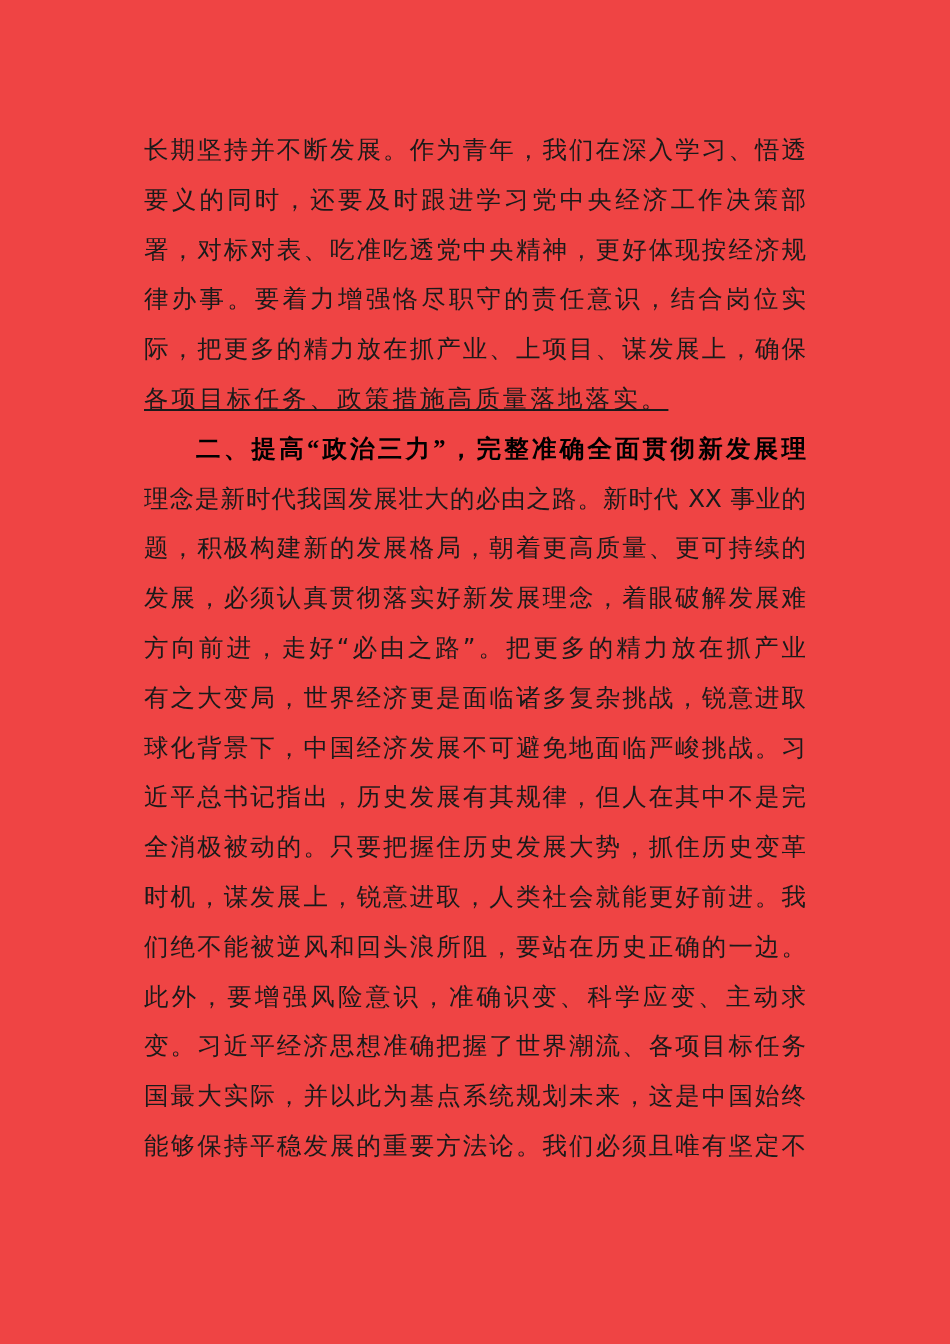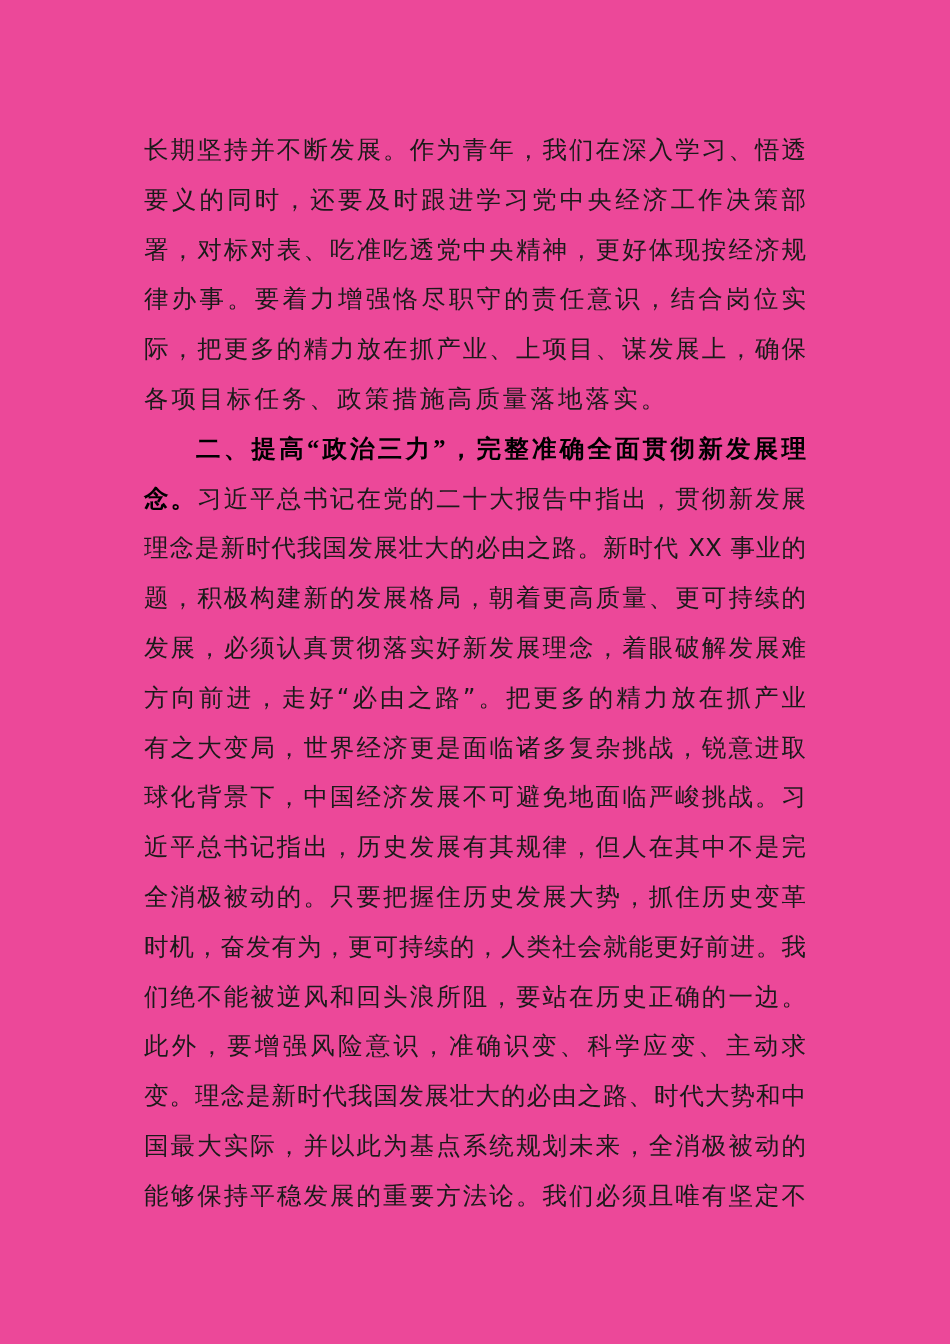--- a/index.html
+++ b/index.html
@@ -12,21 +12,21 @@
       height: 1344px;
       position: relative;
       overflow: hidden;
     }
     .page {
       position: absolute;
       left: 0;
       top: 0;
       width: 950px;
       height: 1344px;
-      background: #ec4899;
+      background: #ef4444;
     }
     .text-block {
       position: absolute;
       left: 144px;
       top: 125px;
       width: 662px;
       font-family: "DejaVu Sans", "Liberation Sans", sans-serif;
       font-size: 24.5px;
       line-height: 49.8px;
       color: #1a1a1a;
@@ -35,20 +35,21 @@
       display: block;
       height: 49.8px;
       white-space: nowrap;
       text-align: justify;
       text-align-last: justify;
       letter-spacing: 0;
     }
     .line.last {
       text-align-last: left;
       letter-spacing: 3.1px;
+      text-decoration: underline;
     }
     .heading-seg {
       font-weight: bold;
       color: #000000;
     }
     .indent {
       padding-left: 52px;
       font-family: Liberation Serif, serif;
     }
   </style>
@@ -62,31 +63,30 @@
       <span class="line">长期坚持并不断发展。作为青年，我们在深入学习、悟透</span>
       <span class="line">要义的同时，还要及时跟进学习党中央经济工作决策部</span>
       <span class="line">署，对标对表、吃准吃透党中央精神，更好体现按经济规</span>
       <span class="line">律办事。要着力增强恪尽职守的责任意识，结合岗位实</span>
       <span class="line">际，把更多的精力放在抓产业、上项目、谋发展上，确保</span>
       <span class="line last">各项目标任务、政策措施高质量落地落实。</span>
     </div>
 
     <div>
       <span class="line indent heading-seg">二、提高“政治三力”，完整准确全面贯彻新发展理</span>
-      <span class="line"><span class="heading-seg">念。</span><span>习近平总书记在党的二十大报告中指出，贯彻新发展</span></span>
       <span class="line">理念是新时代我国发展壮大的必由之路。新时代 XX 事业的</span>
       <span class="line">题，积极构建新的发展格局，朝着更高质量、更可持续的</span>
       <span class="line">发展，必须认真贯彻落实好新发展理念，着眼破解发展难</span>
       <span class="line">方向前进，走好“必由之路”。把更多的精力放在抓产业</span>
       <span class="line">有之大变局，世界经济更是面临诸多复杂挑战，锐意进取</span>
       <span class="line">球化背景下，中国经济发展不可避免地面临严峻挑战。习</span>
       <span class="line">近平总书记指出，历史发展有其规律，但人在其中不是完</span>
       <span class="line">全消极被动的。只要把握住历史发展大势，抓住历史变革</span>
-      <span class="line">时机，奋发有为，更可持续的，人类社会就能更好前进。我</span>
+      <span class="line">时机，谋发展上，锐意进取，人类社会就能更好前进。我</span>
       <span class="line">们绝不能被逆风和回头浪所阻，要站在历史正确的一边。</span>
       <span class="line">此外，要增强风险意识，准确识变、科学应变、主动求</span>
-      <span class="line">变。理念是新时代我国发展壮大的必由之路、时代大势和中</span>
-      <span class="line">国最大实际，并以此为基点系统规划未来，全消极被动的</span>
+      <span class="line">变。习近平经济思想准确把握了世界潮流、各项目标任务</span>
+      <span class="line">国最大实际，并以此为基点系统规划未来，这是中国始终</span>
       <span class="line">能够保持平稳发展的重要方法论。我们必须且唯有坚定不</span>
     </div>
 
   </div>
 </div>
 
 </body></html>

